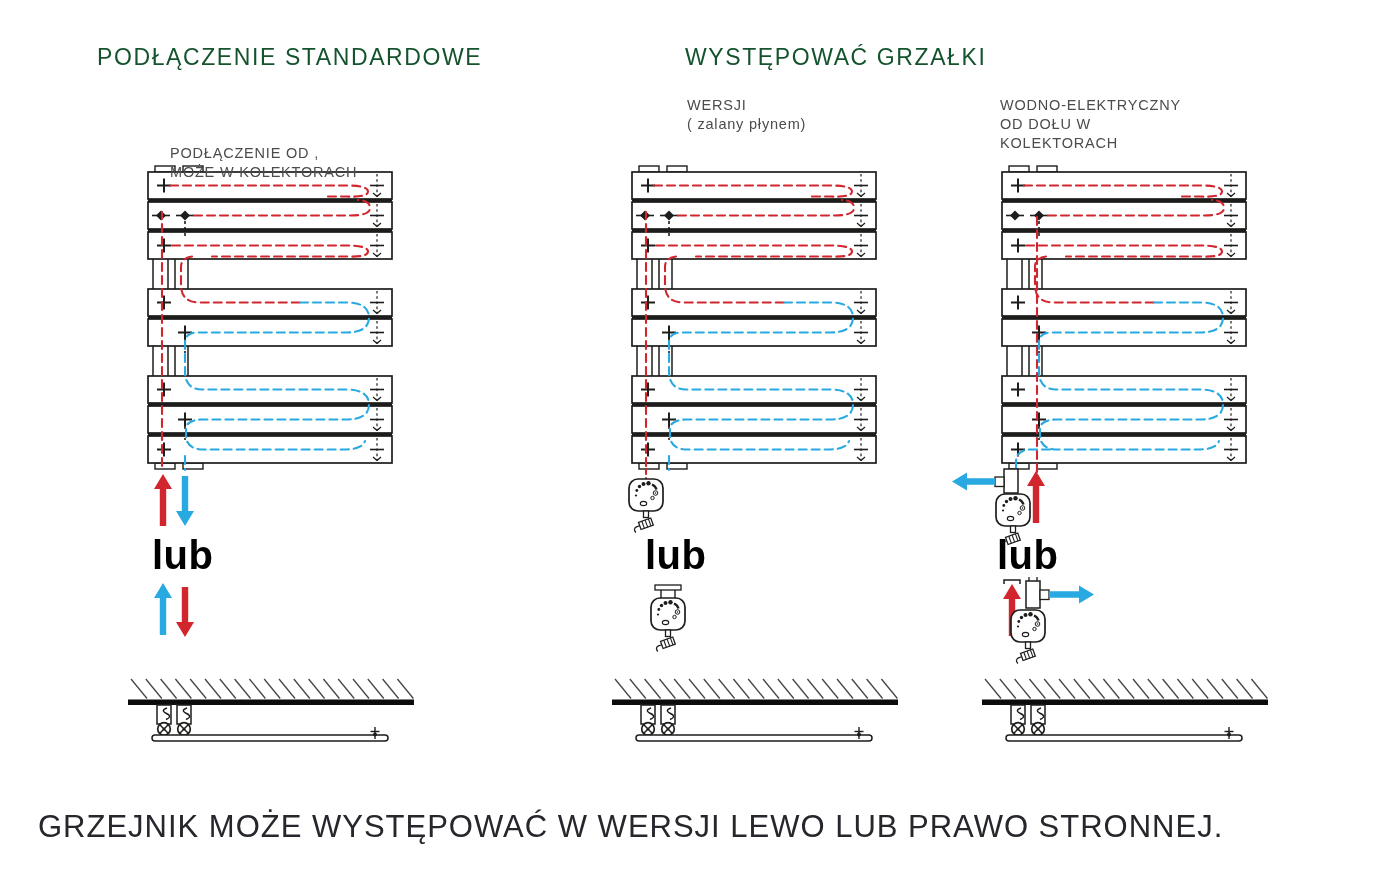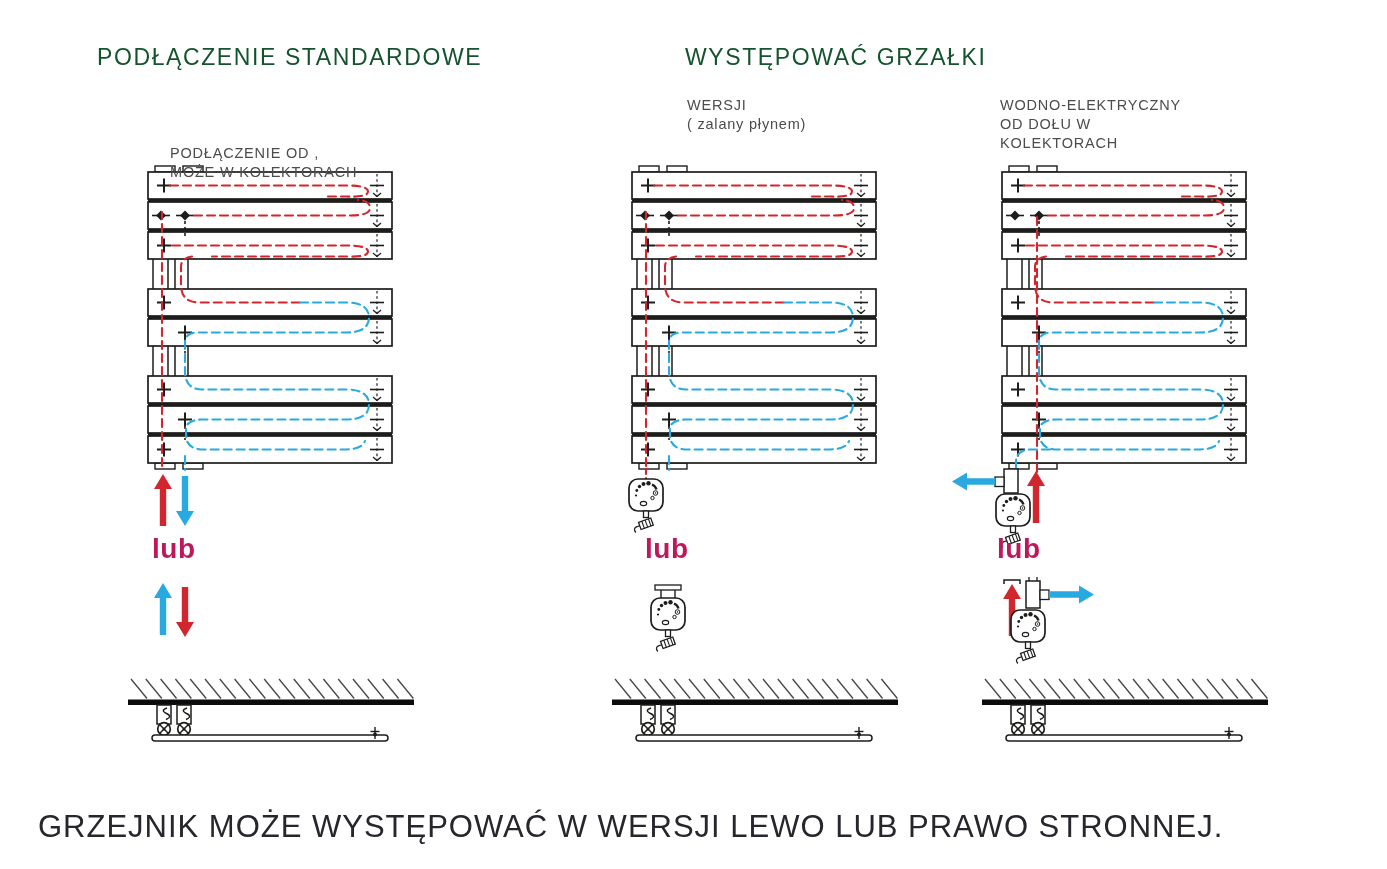--- a/index.html
+++ b/index.html
@@ -1,20 +1,20 @@
 <!DOCTYPE html>
 <html><head>
 <meta charset="utf-8">
 <style>
   html,body{margin:0;padding:0;background:#ffffff;}
   #stage{position:relative;width:1387px;height:869px;background:#fff;overflow:hidden;
          font-family:"Liberation Sans", sans-serif;}
   .section-title{position:absolute;font-size:23px;font-weight:400;letter-spacing:1.6px;color:#14532d;white-space:nowrap;}
   .sub-label{position:absolute;font-size:14.5px;font-weight:400;letter-spacing:0.8px;color:#4c4c4c;line-height:19px;white-space:nowrap;}
-  .or-label{position:absolute;font-size:28px;font-weight:700;color:#be185d;letter-spacing:0.5px;}
+  .or-label{position:absolute;font-size:40px;font-weight:700;color:#000000;letter-spacing:0.5px;}
   .footer-note{position:absolute;left:38px;top:808px;font-size:32px;font-weight:400;letter-spacing:1px;
                color:#26262c;white-space:nowrap;transform:scaleX(0.97);transform-origin:left center;}
   svg{position:absolute;left:0;top:0;}
 </style>
 </head>
 <body>
 
 <div id="stage">
 
   <svg id="diagram-svg" width="1387" height="869" viewBox="0 0 1387 869">

